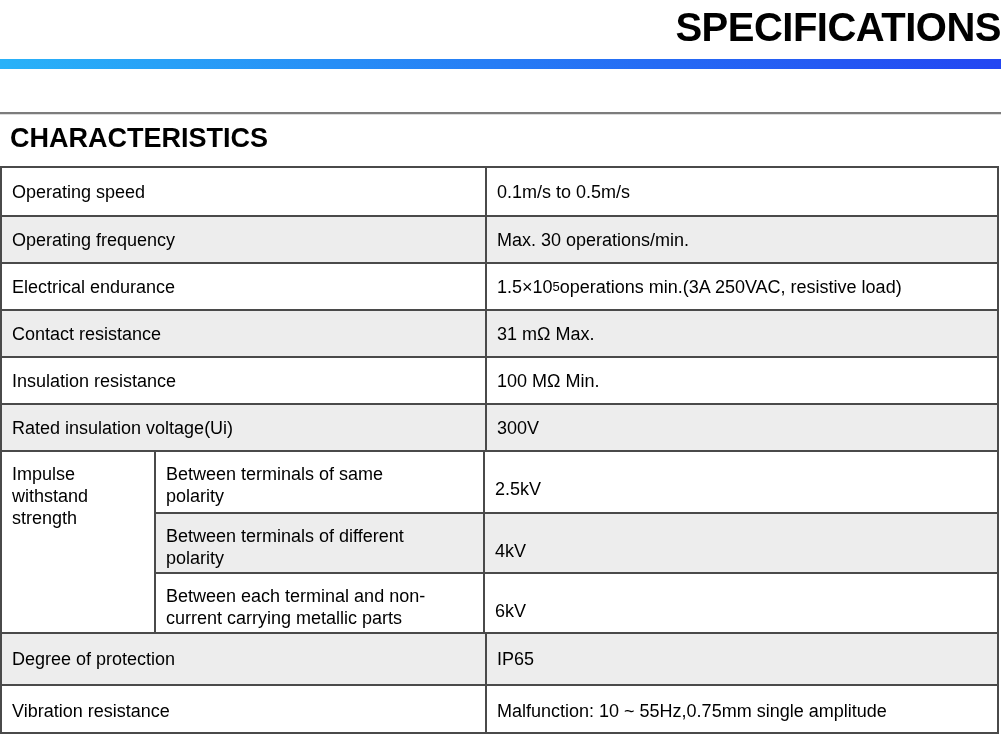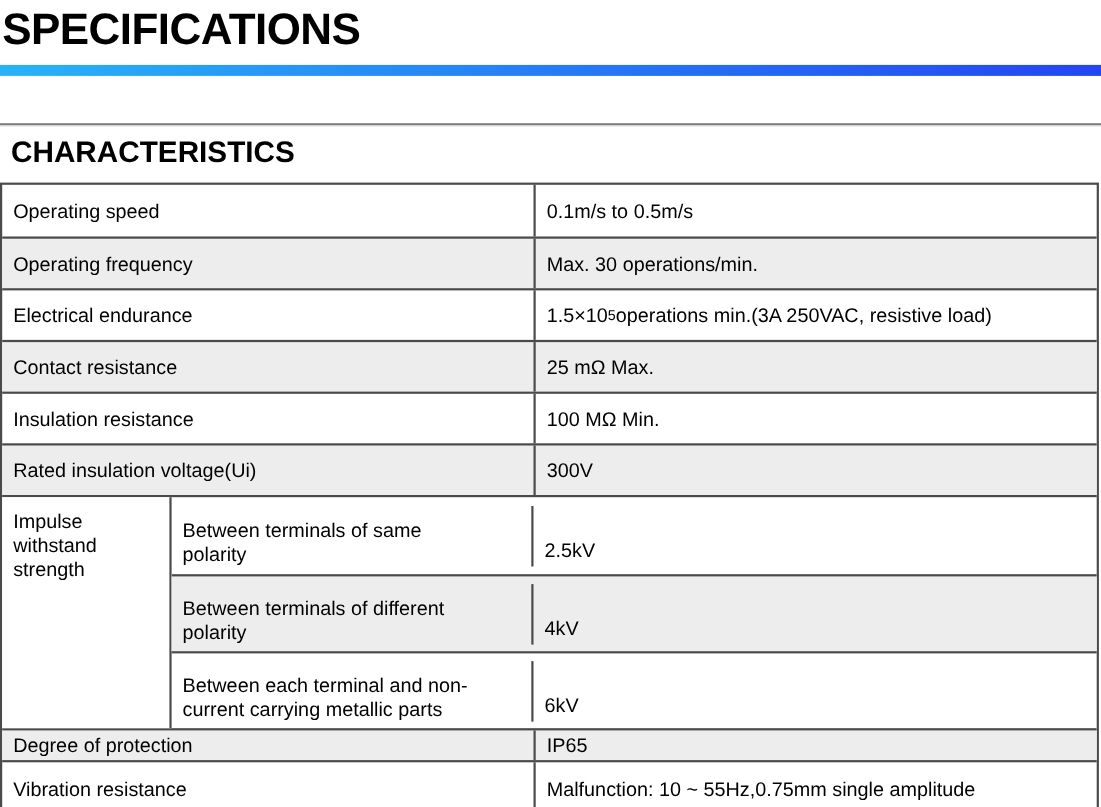--- a/index.html
+++ b/index.html
@@ -19,20 +19,21 @@
     font-family: "Liberation Sans", sans-serif;
     color: var(--text-color);
   }
   .page-title {
     margin: 4px 0 0 2px;
     font-size: 40px;
     font-weight: bold;
     letter-spacing: -0.5px;
     line-height: 46px;
     color: #000;
+    text-align: right;
   }
   .accent-bar {
     margin-top: 9px;
     width: 1001px;
     height: 10px;
     background: linear-gradient(90deg, var(--accent-start), var(--accent-end));
   }
   .gray-divider {
     margin-top: 43px;
     width: 1001px;
@@ -49,21 +50,21 @@
   .spec-table {
     margin-top: 13px;
     width: 999px;
     border: 2px solid var(--table-border);
     font-size: 18px;
     line-height: 22px;
   }
   .row { display: flex; width: 100%; }
   .row + .row { border-top: 2px solid var(--table-border); }
   .h47 { height: 47px; }
-  .h45 { height: 29px; }
+  .h45 { height: 52px; }
   .h48 { height: 48px; }
   .cell { padding-left: 10px; padding-right: 6px; }
   .label-cell {
     width: 485px;
     flex: 0 0 485px;
     border-right: 2px solid var(--table-border);
     font-weight: normal;
     display: flex; align-items: center;
   }
   .value-cell {
@@ -78,21 +79,21 @@
   .impulse-label-cell {
     width: 154px;
     flex: 0 0 154px;
     border-right: 2px solid var(--table-border);
     font-weight: normal;
     padding-top: 11px;
     white-space: pre-line;
     background: #ffffff;
   }
   .impulse-subrows { flex: 1 1 auto; display: flex; flex-direction: column; }
-  .sub-row { display: flex; height: 70px; align-items: center; }
+  .sub-row { display: flex; height: 60px; }
   .sub-row + .sub-row { border-top: 2px solid var(--table-border); }
   .condition-cell {
     width: 329px;
     flex: 0 0 329px;
     border-right: 2px solid var(--table-border);
     padding-top: 11px;
     white-space: pre-line;
   }
   .sub-value-cell {
     flex: 1 1 auto;
@@ -127,21 +128,21 @@
     <div class="cell label-cell">Electrical endurance</div>
     <div class="cell value-cell">
         <span>1.5×10</span>
         <sup>5</sup>
         <span> operations min.(3A 250VAC, resistive load)</span>
       </div>
   </div>
 
   <div class="row h47 shaded">
     <div class="cell label-cell">Contact resistance</div>
-    <div class="cell value-cell">25 mΩ Max.</div>
+    <div class="cell value-cell">31 mΩ Max.</div>
   </div>
 
   <div class="row h47">
     <div class="cell label-cell">Insulation resistance</div>
     <div class="cell value-cell">100 MΩ Min.</div>
   </div>
 
   <div class="row h47 shaded">
     <div class="cell label-cell">Rated insulation voltage(Ui)</div>
     <div class="cell value-cell">300V</div>

